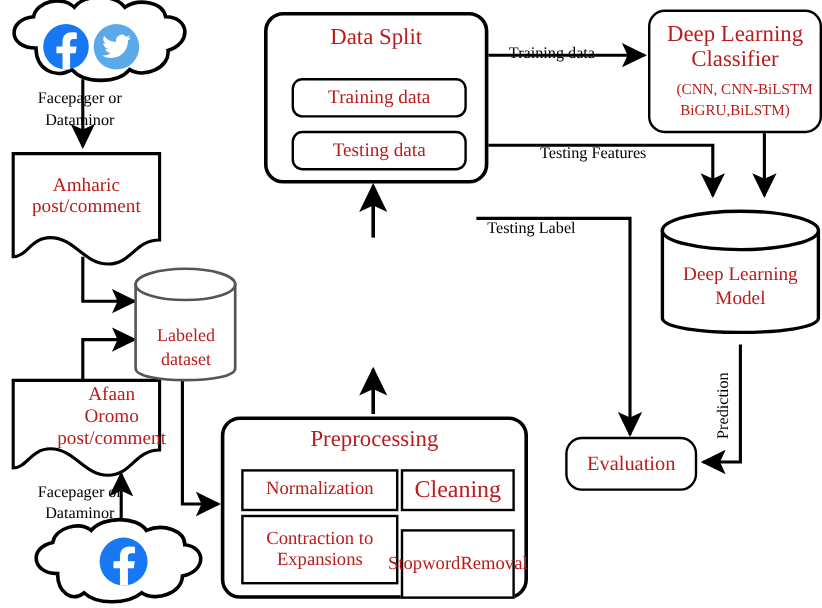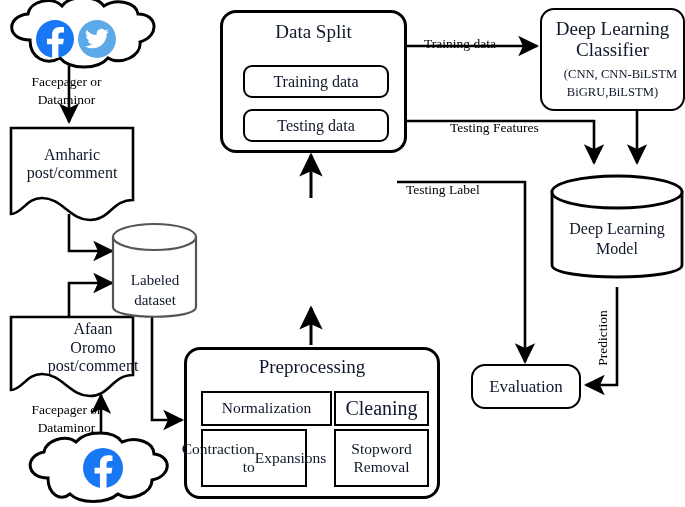--- a/index.html
+++ b/index.html
@@ -5,21 +5,21 @@
   html,body{margin:0;padding:0;background:#ffffff;}
   #canvas{
     position:relative;
     width:685px;height:507px;
     background:#ffffff;
     font-family:"Liberation Serif", serif;
     overflow:hidden;
   }
   svg.layer{position:absolute;left:0;top:0;width:685px;height:507px;}
   .node{position:absolute;box-sizing:border-box;display:flex;flex-direction:column;
-        align-items:center;justify-content:center;text-align:center;color:#0f172a;}
+        align-items:center;justify-content:center;text-align:center;color:#b91c1c;}
   .edge-label{position:absolute;color:#000;white-space:nowrap;font-size:13.5px;}
   .title{font-size:19px;line-height:1.12;}
   .sub{font-size:12.6px;line-height:1.45;}
   .sub.ital{font-style:italic;}
   .boxtext{font-size:16px;line-height:1.15;}
   
   .rbox{border:3px solid #000;border-radius:16px;background:#fff;}
   .rbox-thin{border:2.5px solid #000;border-radius:14px;background:#fff;}
   .subbox-round{border:2.5px solid #000;border-radius:9px;background:#fff;
         display:flex;align-items:center;justify-content:center;position:absolute;box-sizing:border-box;}
@@ -159,25 +159,25 @@
 
 
   <div class="node rbox" style="left:184px;top:347px;width:256px;height:152px;justify-content:flex-start;padding-top:6px;">
     <div class="title">Preprocessing</div>
     <div class="subbox-sq" style="left:14px;top:41px;width:131px;height:35px;font-size:15.5px;">
       <span>Normalization</span>
     </div>
     <div class="subbox-sq" style="left:147px;top:41px;width:95px;height:35px;font-size:20px;">
       <span>Cleaning</span>
     </div>
-    <div class="subbox-sq" style="left:14px;top:79px;width:106px;height:58px;font-size:15.5px;">
+    <div class="subbox-sq" style="left:14px;top:79px;width:131px;height:58px;font-size:15.5px;flex-direction:column;">
       <span>Contraction to</span>
       <span>Expansions</span>
     </div>
-    <div class="subbox-sq" style="left:147px;top:79px;width:95px;height:58px;font-size:15.5px;flex-direction:column;">
+    <div class="subbox-sq" style="left:147px;top:91px;width:95px;height:58px;font-size:15.5px;flex-direction:row;">
       <span>Stopword</span>
       <span>Removal</span>
     </div>
   </div>
 
   <div class="node rbox-thin" style="left:540px;top:8px;width:145px;height:103px;padding:4px 5px;">
     <div class="title">Deep Learning</div>
     <div class="title">Classifier</div>
     <div class="sub" style="margin-top:4px;margin-left:16px;">(CNN, CNN-BiLSTM</div>
     <div class="sub">BiGRU,BiLSTM)</div>

